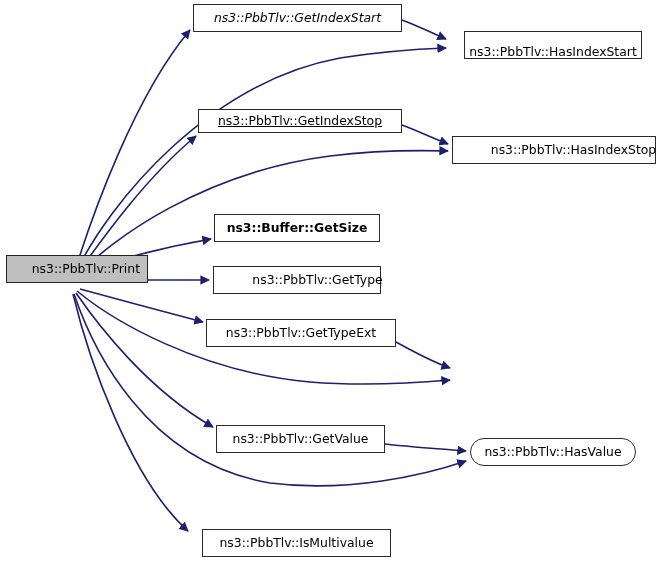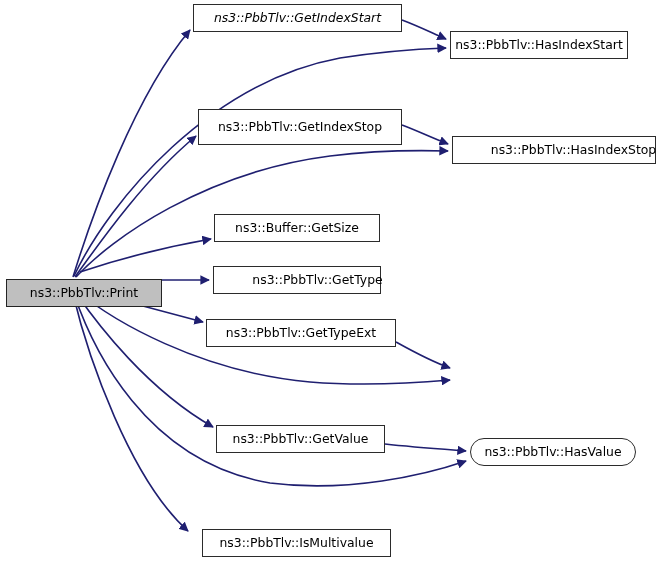--- a/index.html
+++ b/index.html
@@ -84,41 +84,41 @@
       <path d="M 76 293 C 98 325 148 390 213 427"></path>
 
       <path d="M 74 294 C 92 347 145 462 270 483 C 348 493 425 475 466 461"></path>
 
       <path d="M 385 444 C 412 447 440 449 466 451"></path>
 
       <path d="M 73 294 C 88 357 130 479 188 531"></path>
     </g>
   </svg>
 
-  <div class="node root" style="left:6px; top:279px; width:156px; height:28px;">
+  <div class="node root" style="left:6px; top:255px; width:142px; height:28px;justify-content:flex-end;">
     <span class="node-label">ns3::PbbTlv::Print</span>
   </div>
 
   <div class="node" style="left:193px; top:4px; width:209px; height:28px;font-style:italic;">
     <span class="node-label">ns3::PbbTlv::GetIndexStart</span>
   </div>
 
-  <div class="node" style="left:450px; top:31px; width:178px; height:28px;">
+  <div class="node" style="left:464px; top:31px; width:178px; height:28px;align-items:flex-end;">
     <span class="node-label">ns3::PbbTlv::HasIndexStart</span>
   </div>
 
-  <div class="node" style="left:198px; top:109px; width:204px; height:36px;">
+  <div class="node" style="left:198px; top:109px; width:204px; height:24px;text-decoration:underline;">
     <span class="node-label">ns3::PbbTlv::GetIndexStop</span>
   </div>
 
   <div class="node" style="left:452px; top:136px; width:204px; height:28px;padding-left:39px;">
     <span class="node-label">ns3::PbbTlv::HasIndexStop</span>
   </div>
 
-  <div class="node" style="left:214px; top:214px; width:166px; height:28px;">
+  <div class="node" style="left:214px; top:214px; width:166px; height:28px;font-weight:bold;">
     <span class="node-label">ns3::Buffer::GetSize</span>
   </div>
 
   <div class="node" style="left:213px; top:266px; width:168px; height:28px;padding-left:41px;">
     <span class="node-label">ns3::PbbTlv::GetType</span>
   </div>
 
   <div class="node" style="left:206px; top:319px; width:190px; height:28px;">
     <span class="node-label">ns3::PbbTlv::GetTypeExt</span>
   </div>

